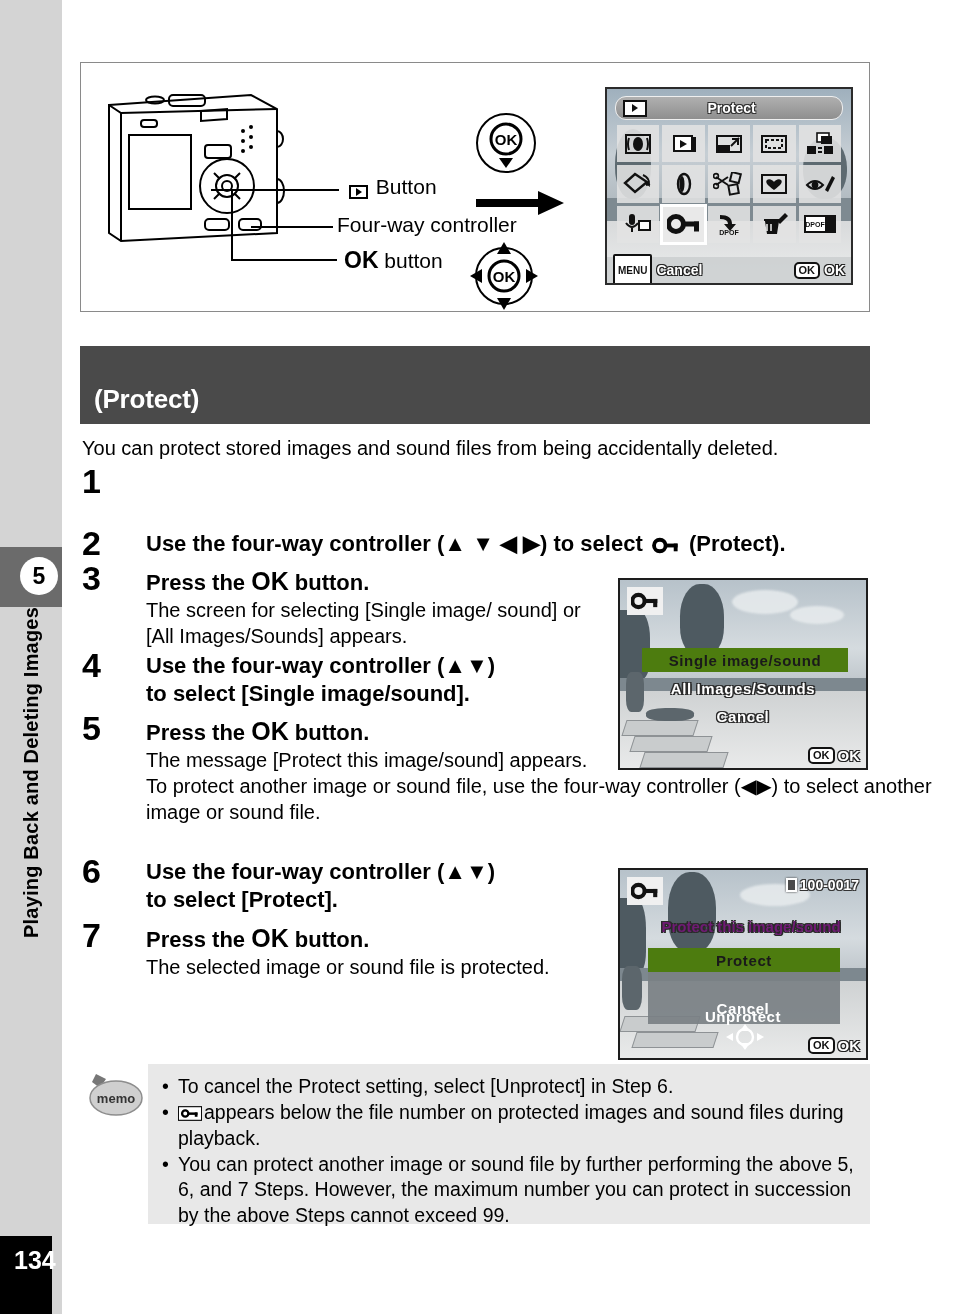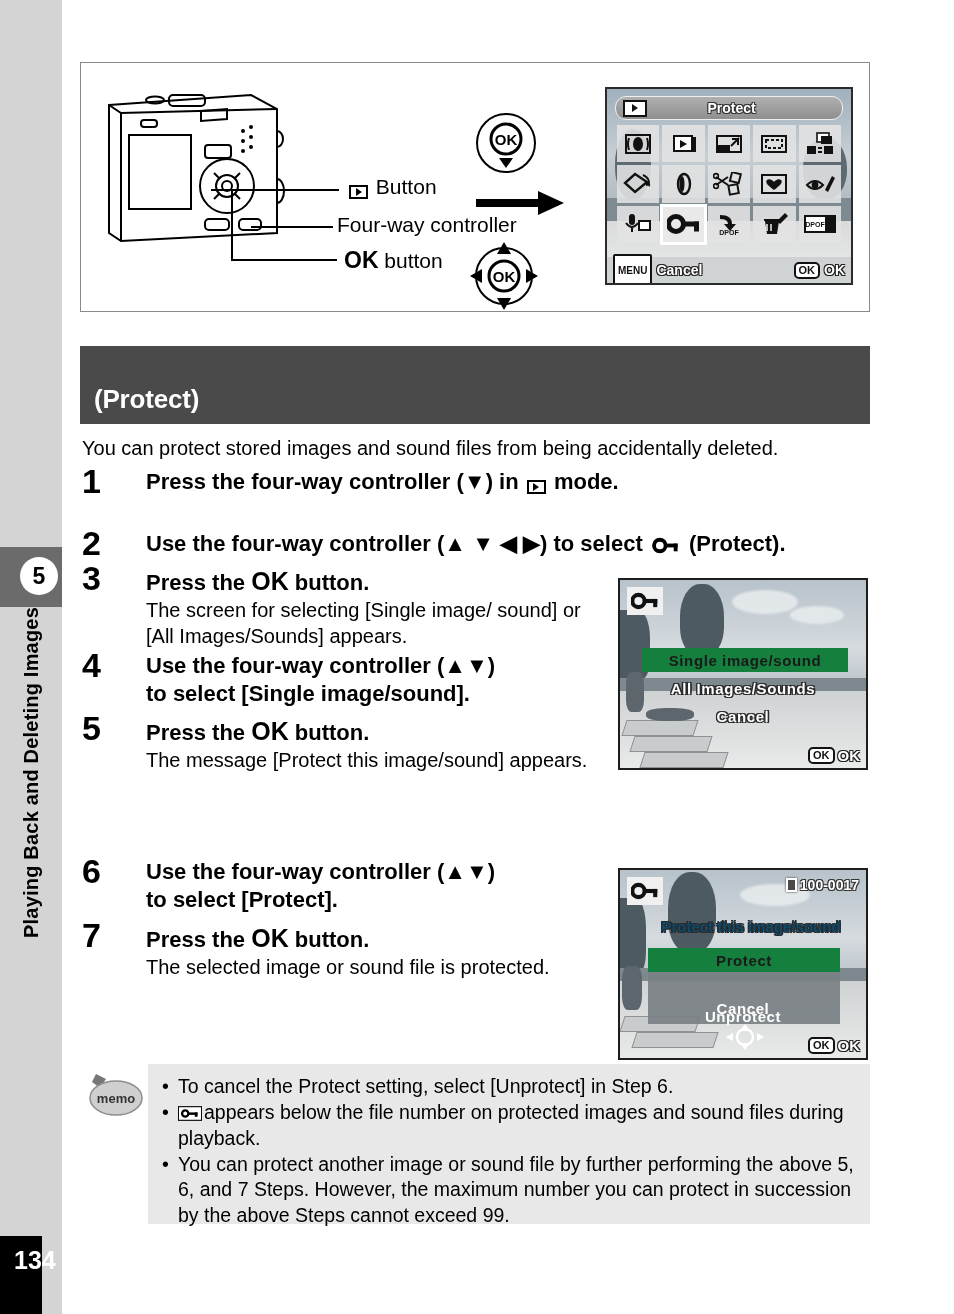--- a/index.html
+++ b/index.html
@@ -14,21 +14,21 @@
   #sidebar{position:absolute;left:0;top:0;width:62px;height:1314px;background:#d4d4d4;}
   #chapter-tab{position:absolute;left:0;top:547px;width:62px;height:60px;background:#6b6b6b;}
   #chapter-tab .round{position:absolute;right:4px;top:10px;width:38px;height:38px;border-radius:50%;
      background:#fff;color:#000;font-size:23px;font-weight:bold;display:flex;align-items:center;justify-content:center;}
   #chapter-title{position:absolute;left:0;top:607px;width:62px;height:560px;
      display:flex;align-items:flex-start;justify-content:center;}
   #chapter-title span{
      writing-mode:vertical-rl;transform:rotate(180deg);
      font-size:20px;font-weight:bold;letter-spacing:.2px;white-space:nowrap;
      padding-top:0;}
-  #page-num{position:absolute;left:0;top:1236px;width:42px;height:78px;background:#000;}
+  #page-num{position:absolute;left:0;top:1236px;width:52px;height:78px;background:#000;}
   #page-num span{position:absolute;left:14px;top:10px;color:#fff;font-size:25px;font-weight:bold;}
 
   
   #figure-box{position:absolute;left:80px;top:62px;width:790px;height:250px;
      border:1px solid #8a8a8a;background:#fff;box-sizing:border-box;}
 
   
   #camera{position:absolute;left:20px;top:20px;width:200px;height:165px;}
 
   
@@ -121,23 +121,23 @@
   .ph-sand{position:absolute;left:0;right:0;top:59%;bottom:0;background:linear-gradient(#cfd2d3,#e9eaea);}
   .ph-chairs{position:absolute;background:#c9cccd;border:1px solid #8e9295;}
   .ph-figure{position:absolute;background:#5c666c;border-radius:40%;}
   .key-badge{position:absolute;left:7px;top:7px;width:36px;height:28px;background:#f0f0f0;
      display:flex;align-items:center;justify-content:center;}
   .filenum{position:absolute;right:7px;top:7px;display:flex;align-items:center;gap:3px;
      font-size:14px;font-weight:bold;color:#fff;
      text-shadow:-1px -1px 0 #333,1px -1px 0 #333,-1px 1px 0 #333,1px 1px 0 #333;}
   .card-ico{width:11px;height:14px;border:2px solid #fff;background:#4a4a4a;box-sizing:border-box;
      filter:drop-shadow(0 0 1px #333);}
-  .msg-line{position:absolute;left:16px;right:0;text-align:center;font-size:15px;font-weight:bold;color:#0c4a6e;
+  .msg-line{position:absolute;left:16px;right:0;text-align:center;font-size:15px;font-weight:bold;color:#701a75;
      text-shadow:-1.4px -1.4px 0 #2a2a2a,1.4px -1.4px 0 #2a2a2a,-1.4px 1.4px 0 #2a2a2a,1.4px 1.4px 0 #2a2a2a;}
-  .opt-hl{position:absolute;background:#15803d;display:flex;align-items:center;justify-content:center;
+  .opt-hl{position:absolute;background:#4d7c0f;display:flex;align-items:center;justify-content:center;
      font-size:15px;font-weight:bold;color:#1a1a1a;letter-spacing:.6px;}
   .opt-plain{position:absolute;left:0;right:0;text-align:center;font-size:15px;font-weight:bold;color:#fff;
      letter-spacing:.6px;text-shadow:-1.4px -1.4px 0 #2a2a2a,1.4px -1.4px 0 #2a2a2a,-1.4px 1.4px 0 #2a2a2a,1.4px 1.4px 0 #2a2a2a;}
   .opt-box{position:absolute;background:rgba(122,128,132,.92);}
   .opt-in{position:absolute;left:0;right:0;text-align:center;font-size:15px;font-weight:bold;color:#fff;letter-spacing:.6px;}
   .lcd-okbar{position:absolute;right:6px;bottom:4px;display:flex;align-items:center;}
   .lcd-okbar .ok-chip{margin-right:2px;}
   .lcd-okbar .bar-text{font-size:15px;margin-left:1px;}
 
   
@@ -392,27 +392,20 @@
     <br>
     <span>(Protect)</span>
   </h1>
 </div>
 
 <div id="intro">You can protect stored images and sound files from being accidentally deleted.</div>
 
 <div class="step" id="step1">
   <span class="num">1</span>
   <div class="step-body">
-    <div class="head">
-      <span>Press the four-way controller (</span><span>▼</span><span>) in</span>
-      <span class="glyph-play">
-          <i></i>
-        </span>
-      <span>mode.</span>
-    </div>
   </div>
 </div>
 
 <div class="step" id="step2">
   <span class="num">2</span>
   <div class="step-body">
     <div class="head">
       <span>Use the four-way controller (</span><span>▲ ▼ ◀ ▶</span><span>) to select</span>
       <svg class="glyph-key" width="28" height="17" viewBox="0 0 34 22">
           <circle cx="9" cy="11" r="7.5" fill="none" stroke="#000" stroke-width="5"></circle>
@@ -448,20 +441,21 @@
 
 <div class="step" id="step5">
   <span class="num">5</span>
   <div class="step-body">
     <div class="head">
       <span>Press the</span>
       <span style="font-size:25px;">OK</span>
       <span>button.</span>
     </div>
     <div class="sub" style="width:505px;">The message [Protect this image/sound] appears.</div>
+    <div class="sub" style="width:790px;">To protect another image or sound file, use the four-way controller (◀▶) to select another image or sound file.</div>
   </div>
 </div>
 
 <div class="step" id="step6">
   <span class="num">6</span>
   <div class="step-body">
     <div class="head">
       <div>Use the four-way controller (▲▼)</div>
       <div>to select [Protect].</div>
     </div>

